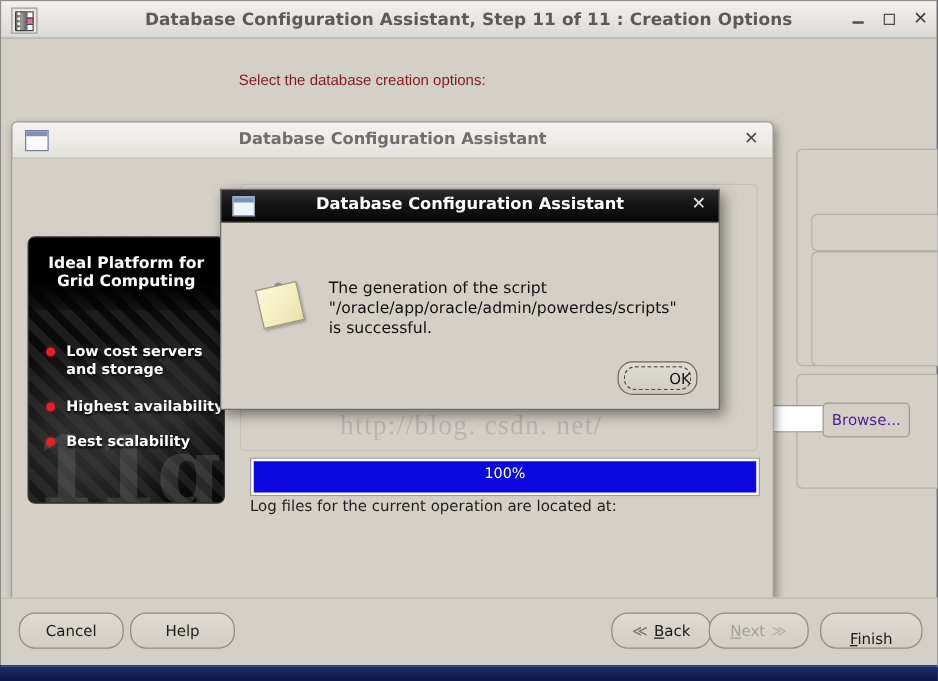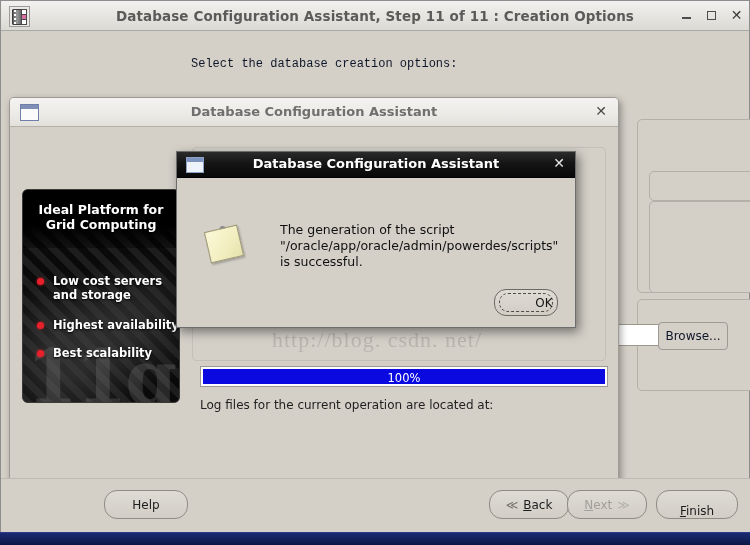--- a/index.html
+++ b/index.html
@@ -136,22 +136,22 @@
     position: relative;
     height: 503px;
     background: #d4d0c8;
   }
 
   
   .bg-prompt {
     position: absolute;
     left: 190px; top: 26px;
     font-size: 12px;
-    color: #0f172a;
-    font-family: Liberation Mono, monospace;
+    color: #7f1d1d;
+    font-family: Liberation Sans, sans-serif;
   }
 
   .bg-panel {
     position: absolute;
     border: 1px solid #b3b0aa;
     border-radius: 5px;
     background: #d4d0c8;
   }
   .bg-panel.p1 { left: 636px; top: 88px;  width: 180px; height: 172px; }
   .bg-panel.p2 { left: 648px; top: 140px; width: 160px; height: 28px; }
@@ -168,21 +168,21 @@
   }
 
   .bg-browse {
     position: absolute;
     left: 657px; top: 291px;
     width: 68px; height: 26px;
     background: #d4d0c8;
     border: 1px solid #9d9a94;
     border-radius: 4px;
     font-size: 12px;
-    color: #0f172a;
+    color: #4c1d95;
     display: flex;
     align-items: center;
     justify-content: center;
     font-family: "DejaVu Sans", sans-serif;
   }
 
   
   .wizard-buttonbar {
     position: absolute;
     left: 0; bottom: 0;
@@ -360,21 +360,21 @@
 
   
   .progress-wrap {
     position: absolute;
     left: 190px; top: 239px;
     width: 408px;
   }
   .progress-outer {
     position: relative;
     width: 408px;
-    height: 21px;
+    height: 31px;
     background: #ffffff;
     border: 1px solid #9c9992;
     box-sizing: border-box;
     padding: 2px;
   }
   .progress-fill {
     height: 100%;
     background: #0a0ae0;
     position: relative;
   }
@@ -483,21 +483,21 @@
     position: absolute;
     left: 15px; top: 2px;
     width: 6px; height: 9px;
     background: #8b8b93;
     border-radius: 3px 3px 2px 2px;
     transform: rotate(-13deg);
   }
 
   .modal-message {
     position: absolute;
-    left: 103px; top: 44px;
+    left: 86px; top: 44px;
     width: 278px;
     font-size: 12.5px;
     color: #101010;
     line-height: 16px;
     font-family: "DejaVu Sans", sans-serif;
   }
 
   .ok-button {
     position: absolute;
     right: 17px; bottom: 12px;
@@ -629,20 +629,23 @@
           </div>
           <div class="modal-message">The generation of the script "/oracle/app/oracle/admin/powerdes/scripts" is successful.</div>
           <div class="ok-button">
             <div class="focus-ring"></div>
             <span class="lbl">OK</span>
           </div>
         </div>
       </div>
 
       <div class="wizard-buttonbar">
+        <div class="wbtn cancel">
+          <span>Cancel</span>
+        </div>
         <div class="wbtn help">
           <span>Help</span>
         </div>
         <div class="wbtn back">
           <span class="arrow">≪</span>
           <span><span class="mn">B</span>ack</span>
         </div>
         <div class="wbtn next">
           <span><span class="mn">N</span>ext</span>
           <span class="arrow">≫</span>

